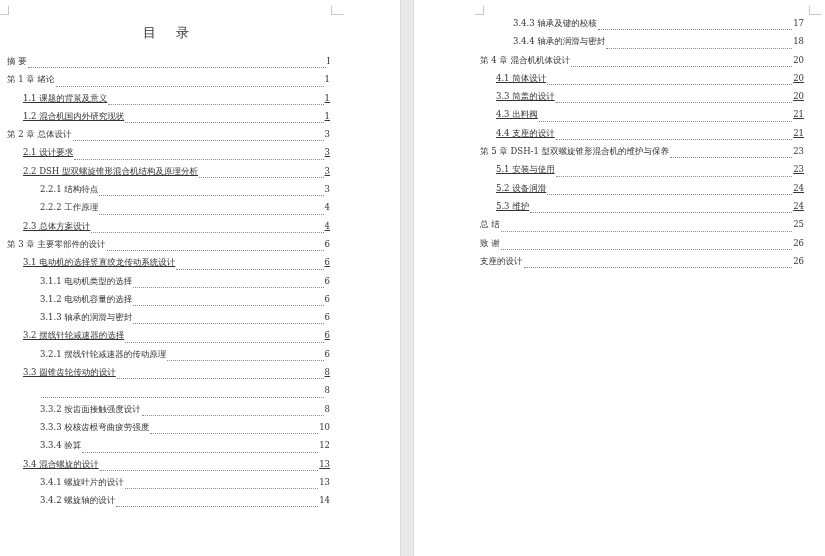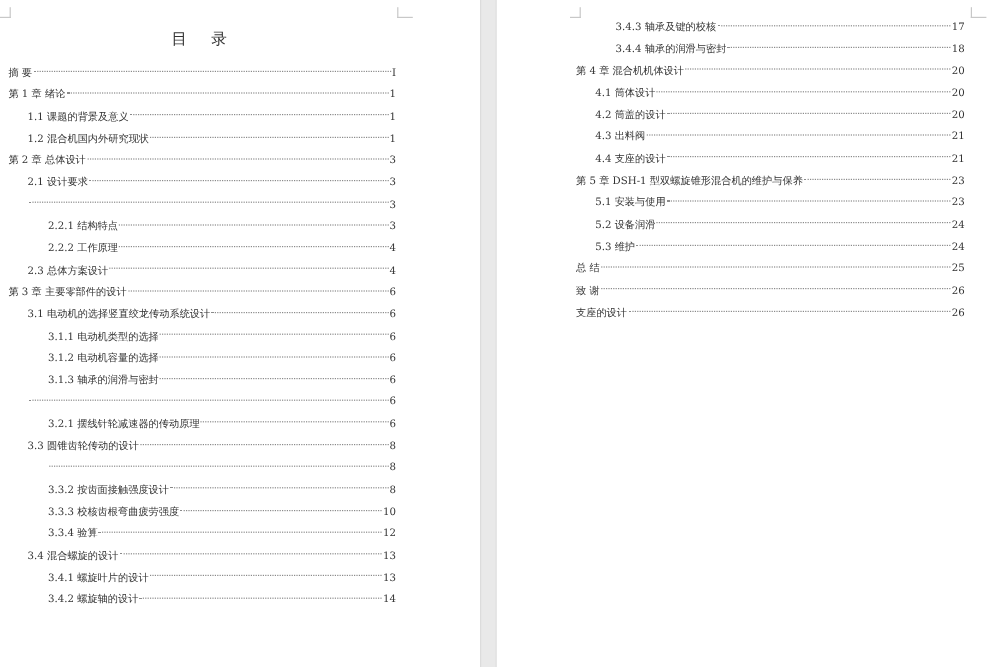--- a/index.html
+++ b/index.html
@@ -28,24 +28,24 @@
   .c-rtr { left: 395px; top: 6px; width: 12px; border-left-width: 1px; border-bottom-width: 1px; }
 
   .title {
     position: absolute; left: 0; top: 24px; width: 340px; text-align: center;
     font-family: "DejaVu Sans", sans-serif; font-size: 13px; letter-spacing: 8px; color: #333;
   }
   .toc { position: absolute; margin: 0; padding: 0; list-style: none; }
   .page-left .toc { left: 7px; top: 52px; width: 323px; }
   .page-right .toc { left: 66px; top: 14px; width: 324px; }
   .entry {
-    display: flex; align-items: center; height: 18.3px;
+    display: flex; align-items: flex-end; height: 18.3px;
     font-size: 8.5px; line-height: 18.3px; white-space: nowrap;
   }
-  .entry.lvl2 { padding-left: 16px; }
+  .entry.lvl2 { padding-left: 16px; text-decoration: underline; }
   .entry.lvl3 { padding-left: 33px; }
   .entry .label { flex: 0 0 auto; }
   .entry .dots {
     flex: 1 1 auto; margin: 0 1px; border-bottom: 1px dotted #8a8a8a; height: 0; position: relative; top: -2px;
   }
   .entry .pg { flex: 0 0 auto; }
 </style>
 </head>
 <body>
 
@@ -78,20 +78,21 @@
         <span class="label">第 2 章  总体设计</span>
         <span class="dots"></span>
         <span class="pg">3</span>
       </li>
       <li class="entry lvl2">
         <span class="label">2.1 设计要求</span>
         <span class="dots"></span>
         <span class="pg">3</span>
       </li>
       <li class="entry lvl2">
+        <span class="label">2.2 DSH 型双螺旋锥形混合机结构及原理分析</span>
         <span class="dots"></span>
         <span class="pg">3</span>
       </li>
       <li class="entry lvl3">
         <span class="label">2.2.1 结构特点</span>
         <span class="dots"></span>
         <span class="pg">3</span>
       </li>
       <li class="entry lvl3">
         <span class="label">2.2.2 工作原理</span>
@@ -122,20 +123,21 @@
         <span class="label">3.1.2 电动机容量的选择</span>
         <span class="dots"></span>
         <span class="pg">6</span>
       </li>
       <li class="entry lvl3">
         <span class="label">3.1.3 轴承的润滑与密封</span>
         <span class="dots"></span>
         <span class="pg">6</span>
       </li>
       <li class="entry lvl2">
+        <span class="label">3.2 摆线针轮减速器的选择</span>
         <span class="dots"></span>
         <span class="pg">6</span>
       </li>
       <li class="entry lvl3">
         <span class="label">3.2.1 摆线针轮减速器的传动原理</span>
         <span class="dots"></span>
         <span class="pg">6</span>
       </li>
       <li class="entry lvl2">
         <span class="label">3.3 圆锥齿轮传动的设计</span>
@@ -199,21 +201,21 @@
         <span class="label">第 4 章  混合机机体设计</span>
         <span class="dots"></span>
         <span class="pg">20</span>
       </li>
       <li class="entry lvl2">
         <span class="label">4.1 筒体设计</span>
         <span class="dots"></span>
         <span class="pg">20</span>
       </li>
       <li class="entry lvl2">
-        <span class="label">4.2 筒盖的设计</span>
+        <span class="label">3.3 筒盖的设计</span>
         <span class="dots"></span>
         <span class="pg">20</span>
       </li>
       <li class="entry lvl2">
         <span class="label">4.3 出料阀</span>
         <span class="dots"></span>
         <span class="pg">21</span>
       </li>
       <li class="entry lvl2">
         <span class="label">4.4 支座的设计</span>

